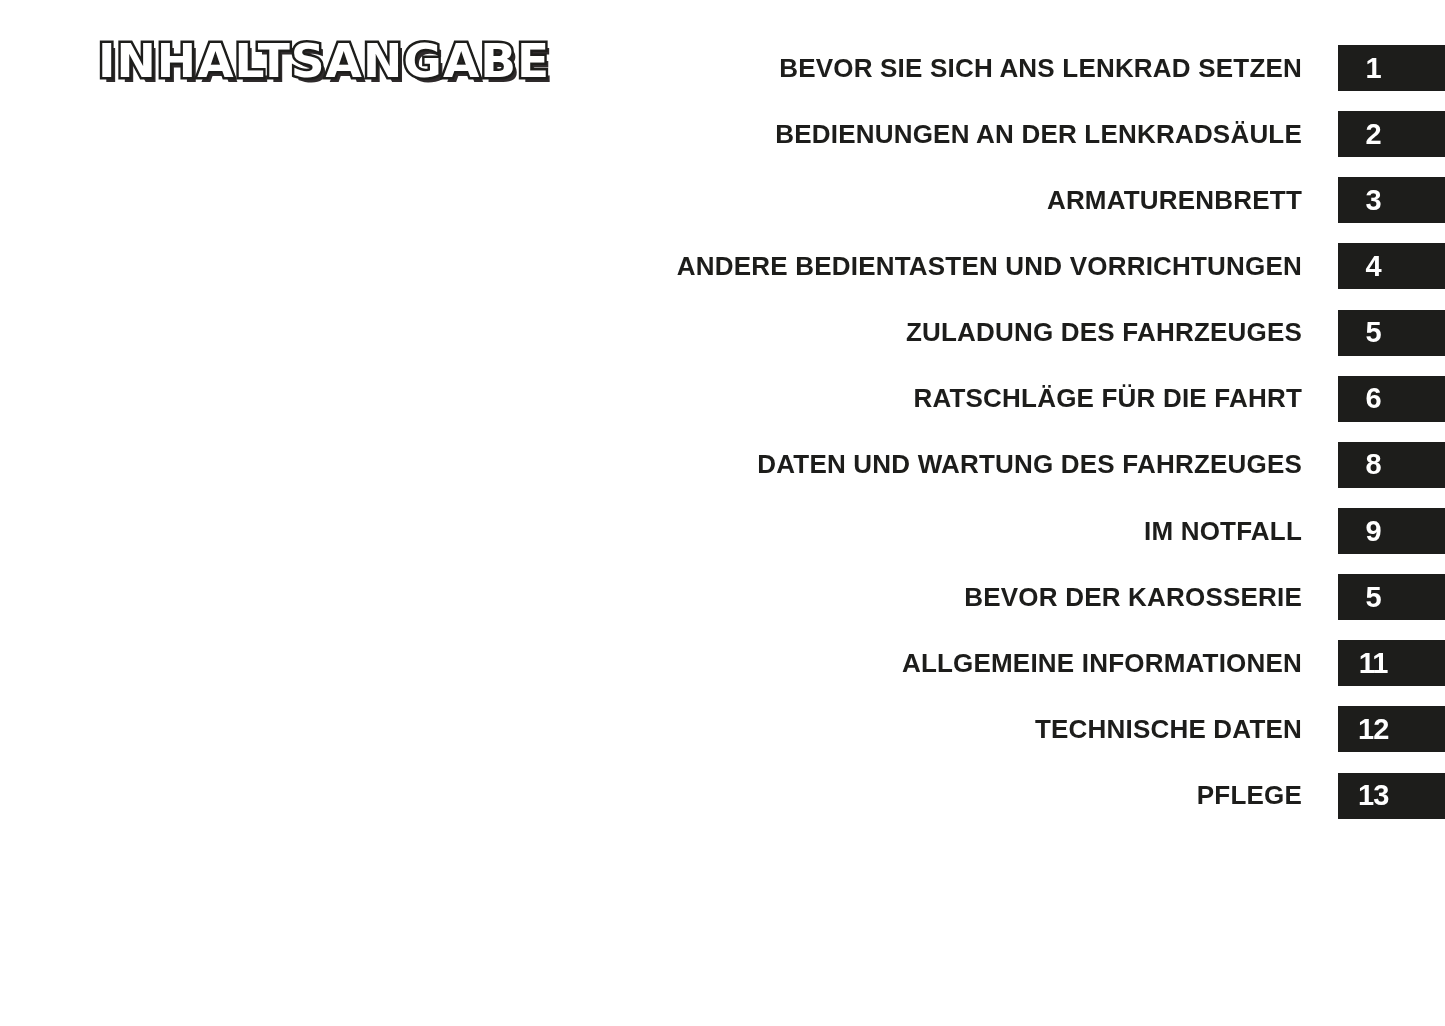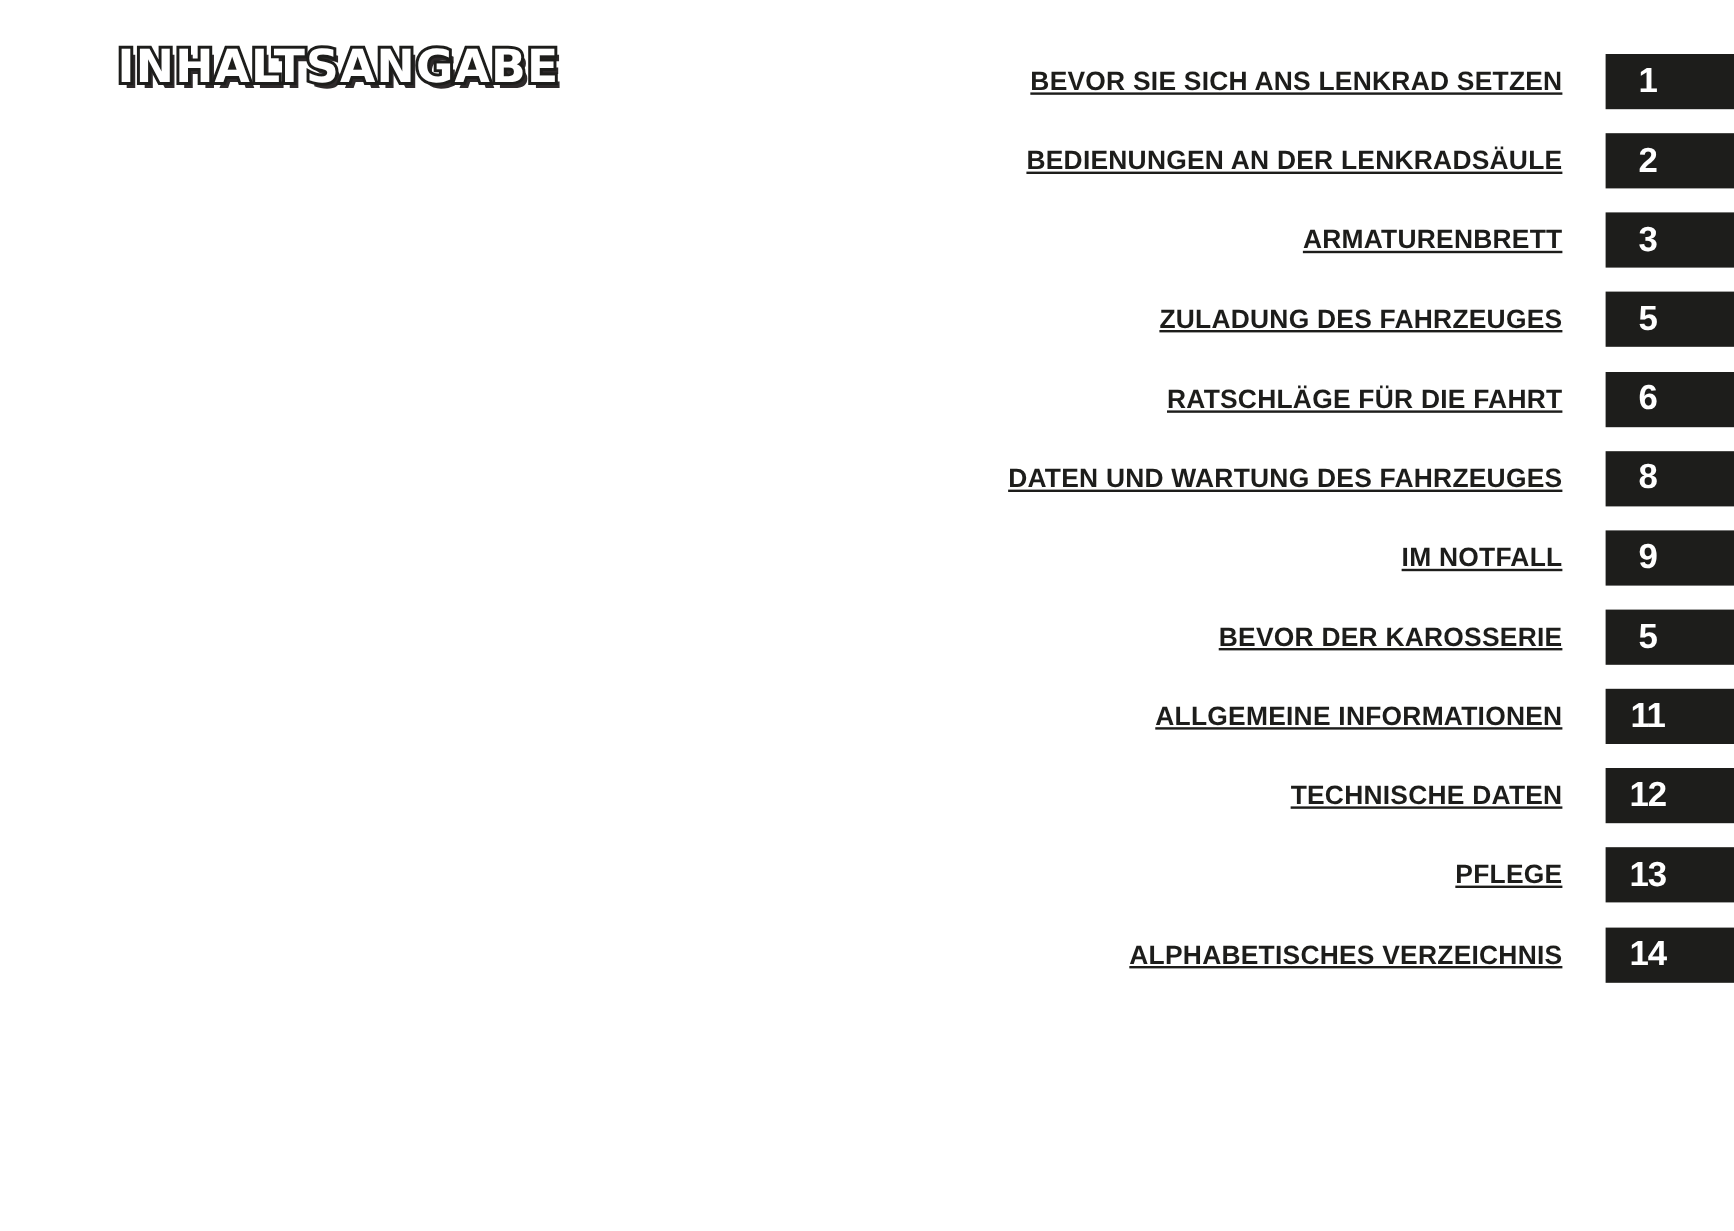--- a/index.html
+++ b/index.html
@@ -18,21 +18,21 @@
 
   
   .title {
     position: absolute;
     left: 98px;
     top: 34px;
     margin: 0;
     z-index: 0;
     font-family: "DejaVu Sans", sans-serif;
     font-weight: 800;
-    font-size: 38px;
+    font-size: 47px;
     line-height: 1.15;
     letter-spacing: 1px;
     color: #ffffff;
     white-space: nowrap;
   }
   .title::before {
     content: attr(data-text);
     position: absolute;
     left: 0;
     top: 0;
@@ -52,26 +52,25 @@
   .toc-row {
     display: flex;
     align-items: center;
     justify-content: flex-end;
     height: 66.15px;
   }
   .toc-label {
     color: #1d1d1b;
     font-family: "Liberation Sans", sans-serif;
     font-weight: 700;
-    font-size: 22px;
+    font-size: 26px;
     letter-spacing: 0.2px;
     text-align: right;
     white-space: nowrap;
     margin-right: 36px;
-    text-decoration: underline;
   }
   .toc-num-box {
     width: 107px;
     height: 46px;
     background: #1d1d1b;
     display: flex;
     align-items: center;
     justify-content: flex-start;
     padding-left: 20px;
     box-sizing: border-box;
@@ -110,20 +109,26 @@
       </span>
     </div>
 
     <div class="toc-row">
       <span class="toc-label">ARMATURENBRETT</span>
       <span class="toc-num-box">
         <span class="toc-num">3</span>
       </span>
     </div>
 
+    <div class="toc-row">
+      <span class="toc-label">ANDERE BEDIENTASTEN UND VORRICHTUNGEN</span>
+      <span class="toc-num-box">
+        <span class="toc-num">4</span>
+      </span>
+    </div>
 
     <div class="toc-row">
       <span class="toc-label">ZULADUNG DES FAHRZEUGES</span>
       <span class="toc-num-box">
         <span class="toc-num">5</span>
       </span>
     </div>
 
     <div class="toc-row">
       <span class="toc-label">RATSCHLÄGE FÜR DIE FAHRT</span>
@@ -168,21 +173,15 @@
       </span>
     </div>
 
     <div class="toc-row">
       <span class="toc-label">PFLEGE</span>
       <span class="toc-num-box">
         <span class="toc-num">13</span>
       </span>
     </div>
 
-    <div class="toc-row">
-      <span class="toc-label">ALPHABETISCHES VERZEICHNIS</span>
-      <span class="toc-num-box">
-        <span class="toc-num">14</span>
-      </span>
-    </div>
   </div>
 
 </div>
 
 </body></html>

